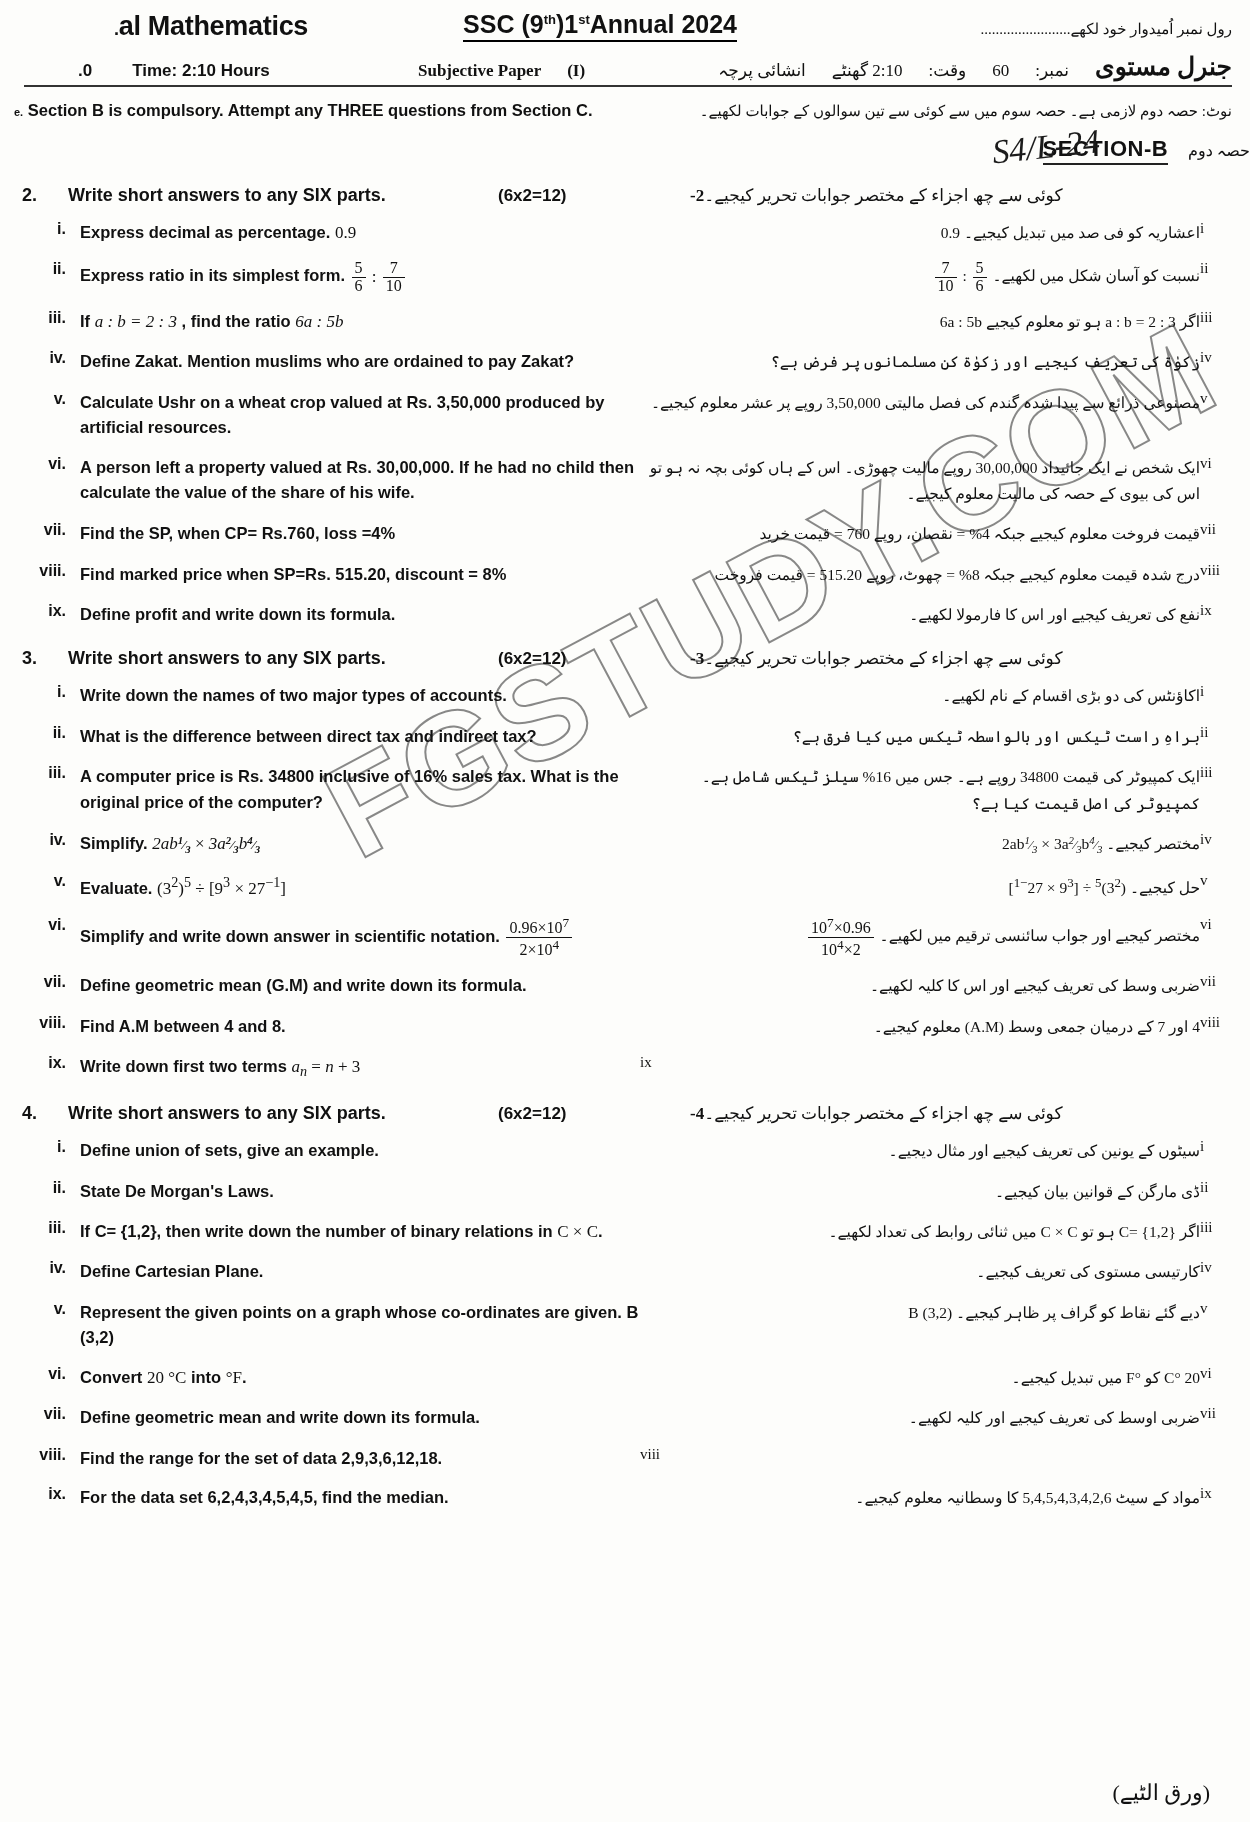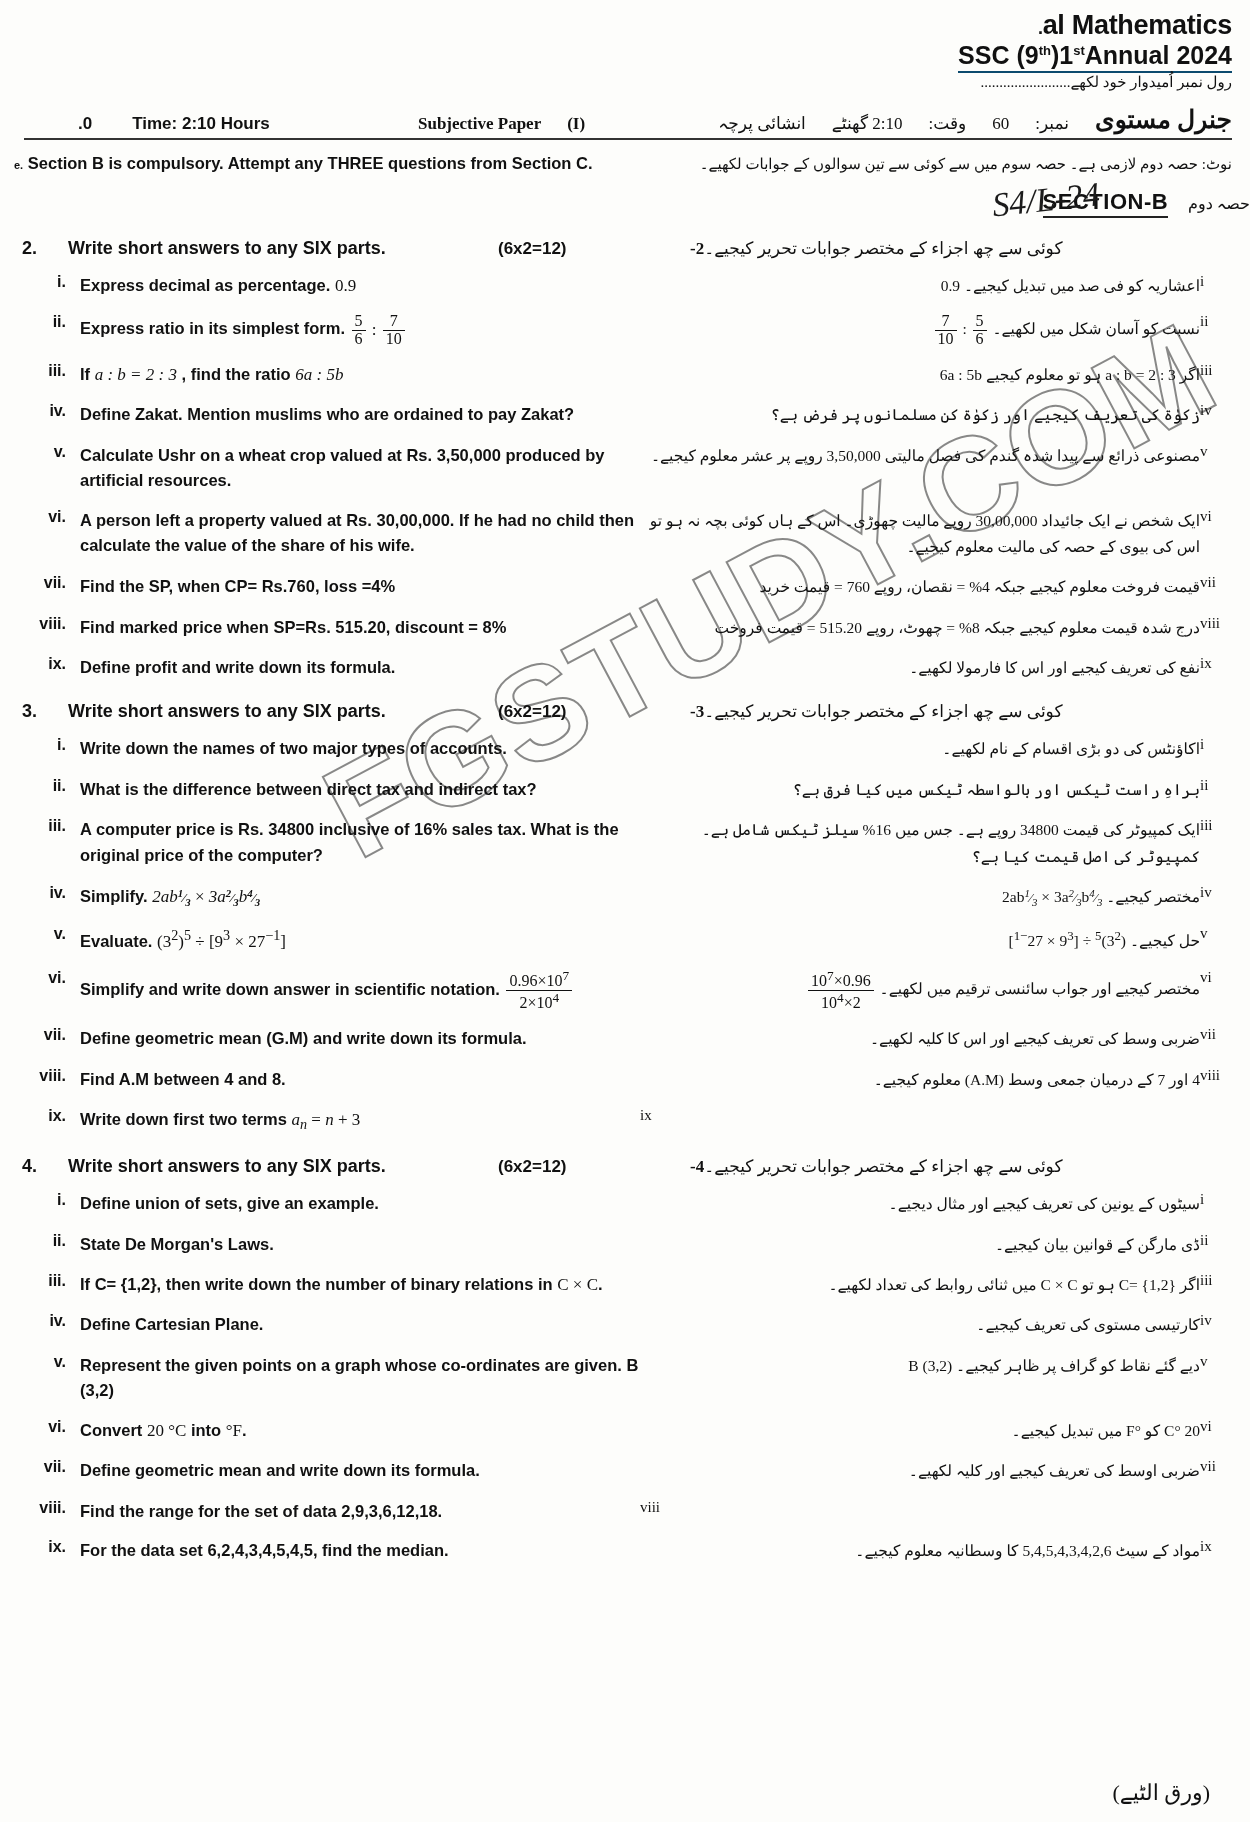--- a/index.html
+++ b/index.html
@@ -46,33 +46,32 @@
   
   .hdr {
     position: relative;
     z-index: 10;
     padding: 10px 18px 0 18px;
   }
   .hdr-row1 {
     display: flex;
     align-items: flex-end;
     justify-content: space-between;
-    flex-direction: column;
   }
   .hdr-left-title {
     font-weight: bold;
     font-size: 27px;
     letter-spacing: -0.3px;
     margin-left: 96px;
   }
   .hdr-left-title .lead-dot { font-size: 18px; }
   .hdr-center-title {
     font-weight: bold;
     font-size: 25px;
-    border-bottom: 2px solid #0c4a6e;
+    border-bottom: 2px solid #000000;
     padding-bottom: 1px;
     margin-left: -10px;
   }
   .hdr-center-title sup { font-size: 13px; }
   .hdr-right-roll {
     font-family: "Liberation Serif", serif;
     font-size: 15px;
     direction: rtl;
     text-align: right;
     min-width: 330px;

